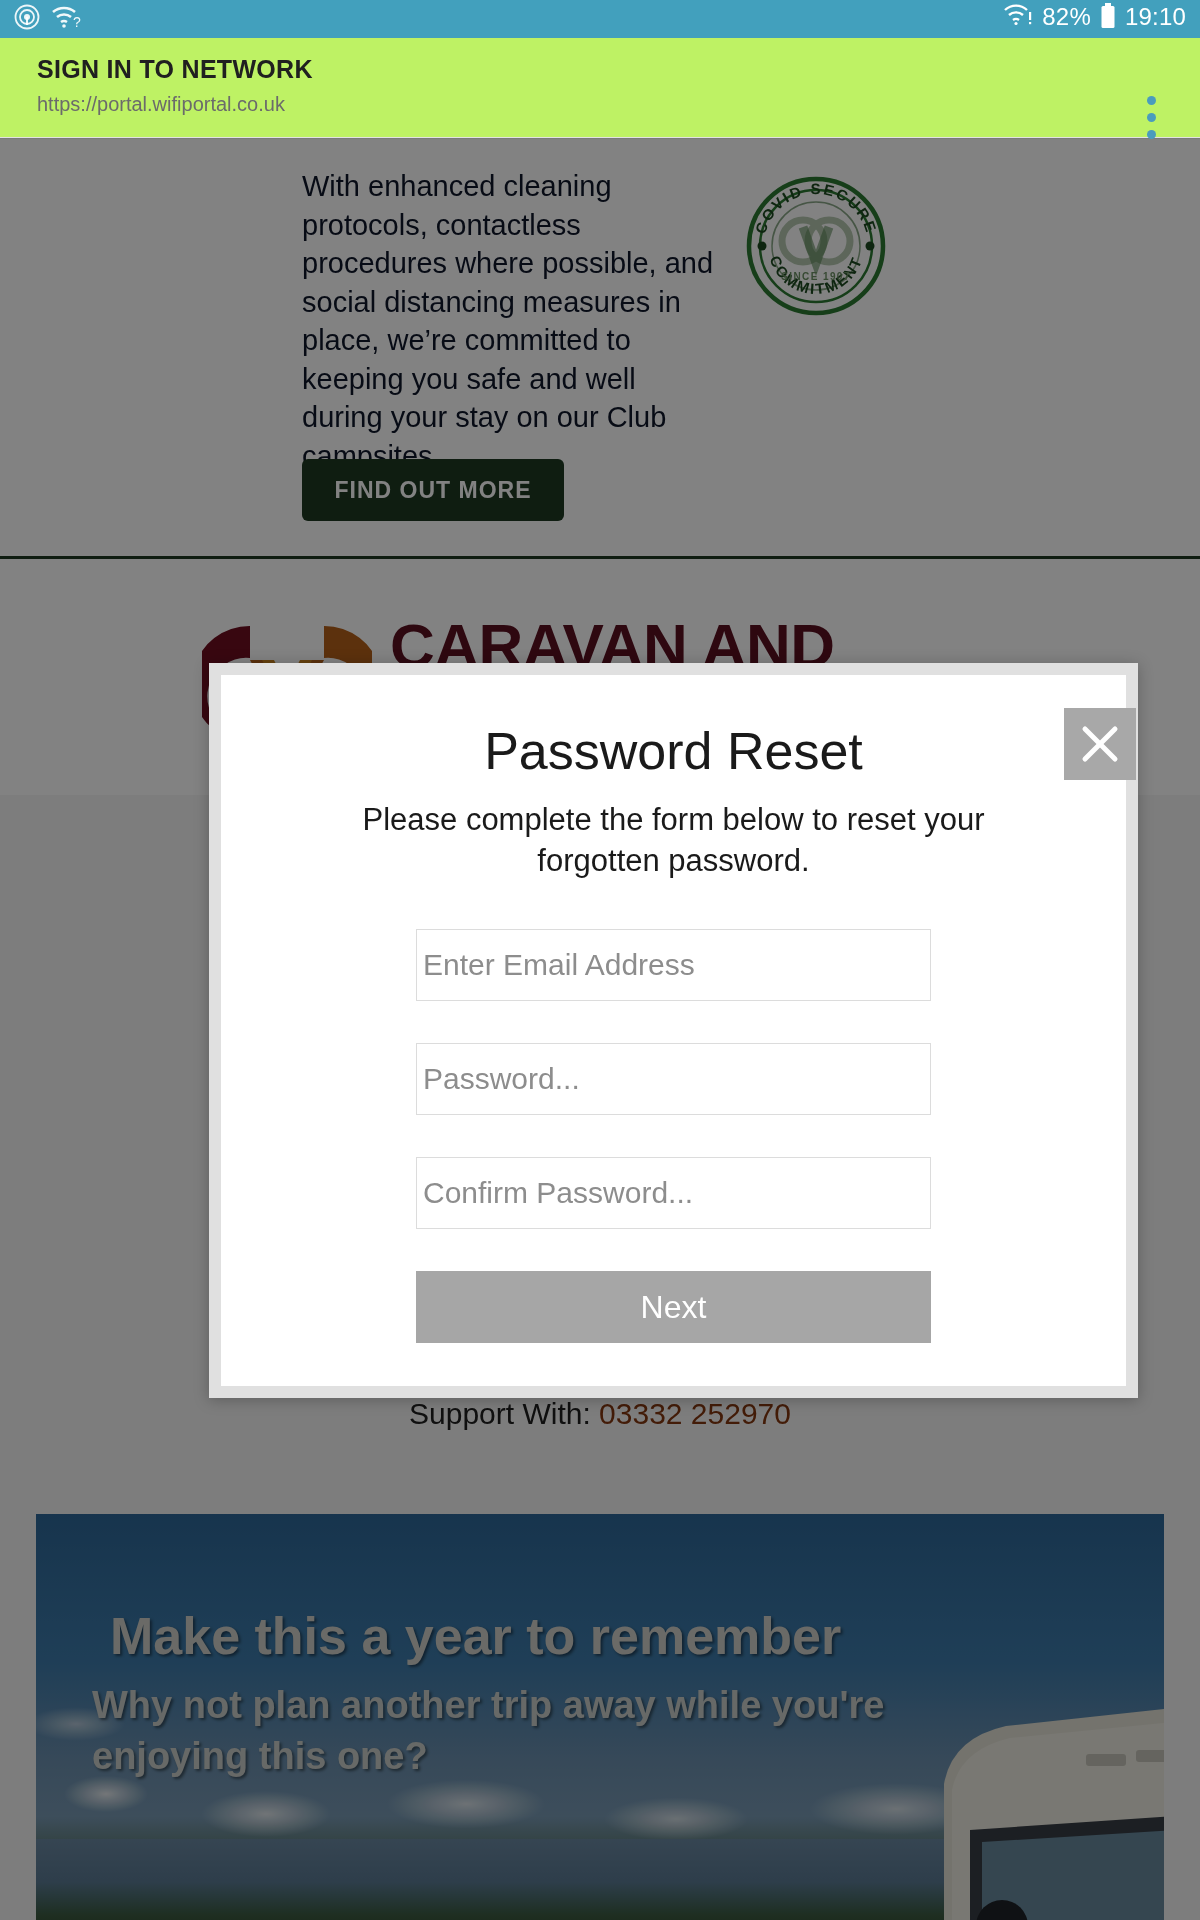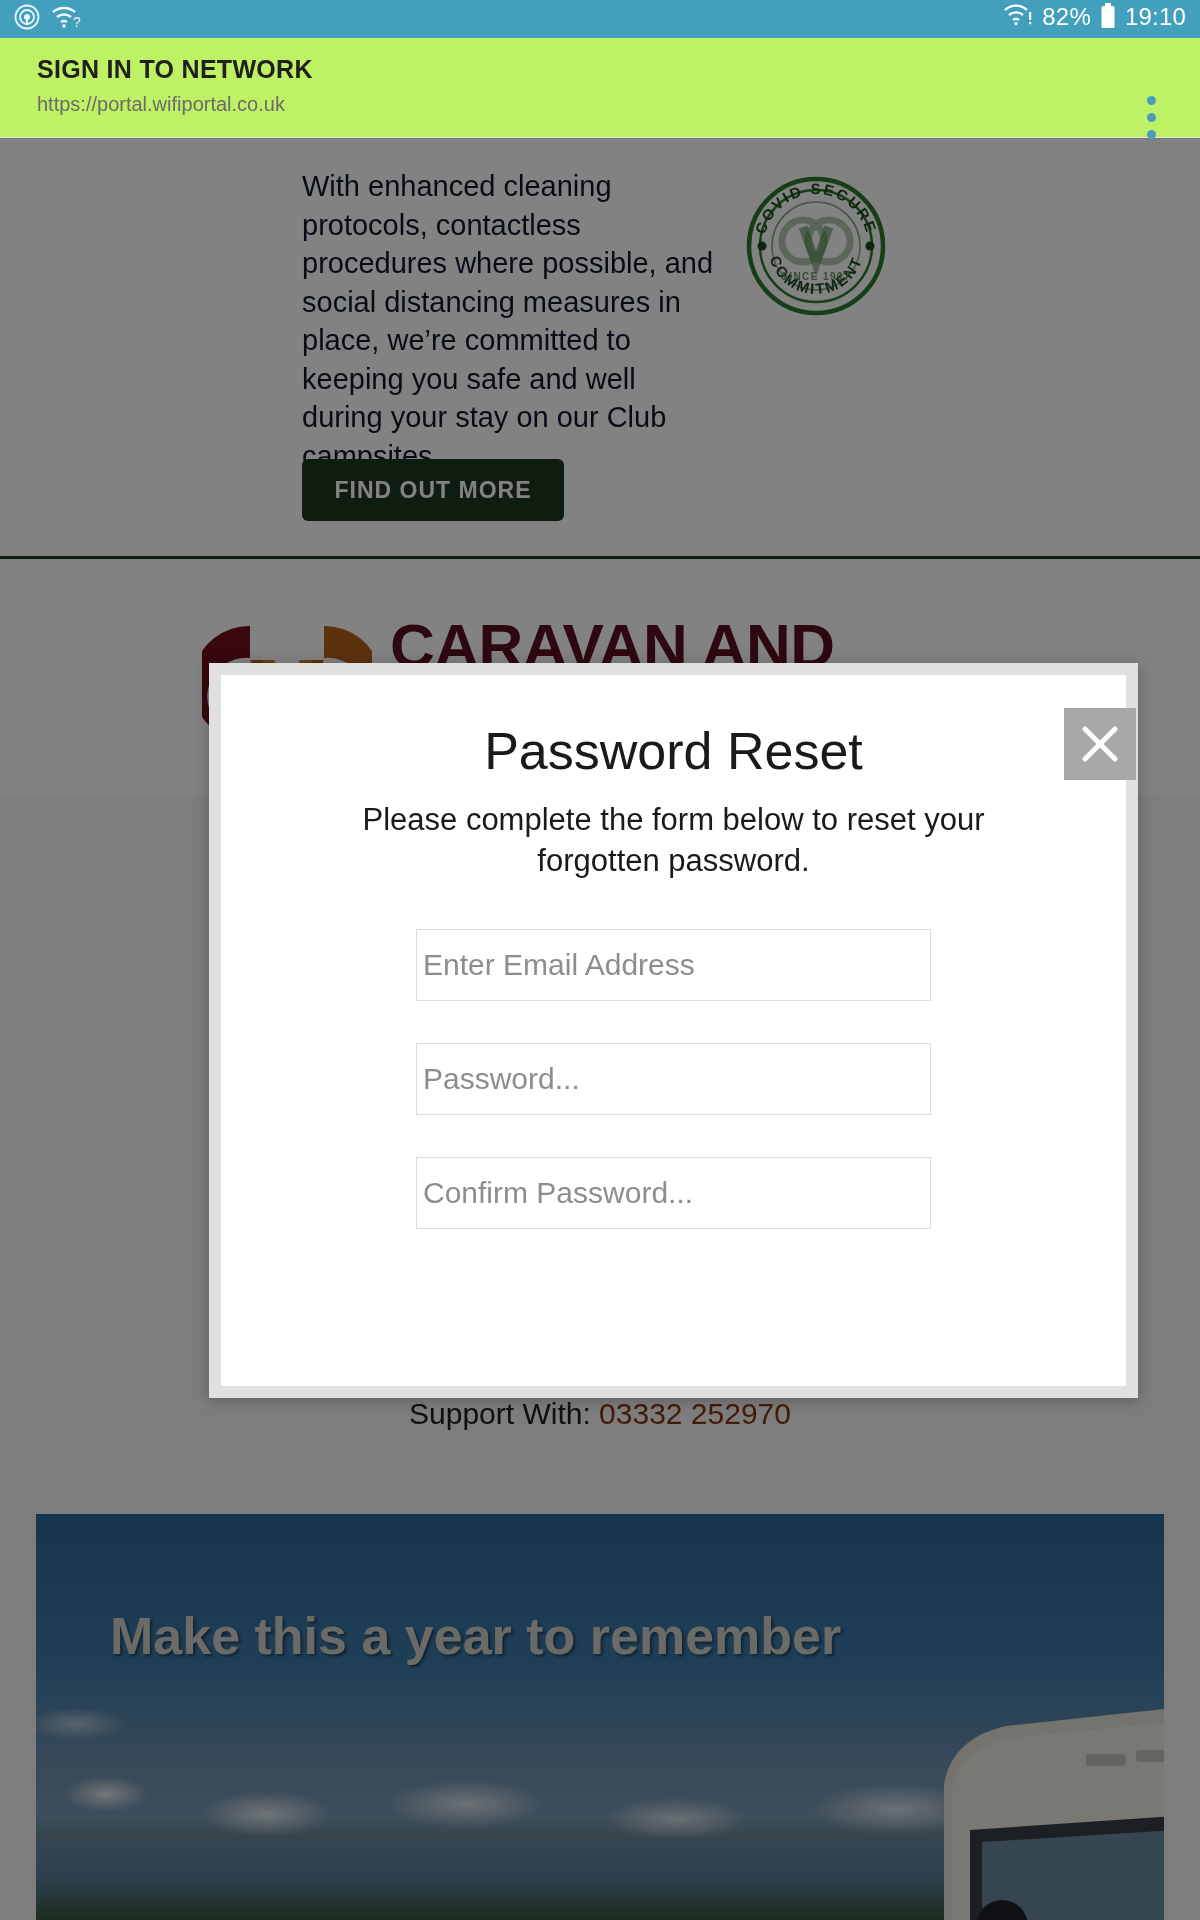--- a/index.html
+++ b/index.html
@@ -295,20 +295,21 @@
       <div class="support-line">
         <span>Support With:</span>
         <span class="support-num">03332 252970</span>
       </div>
     </div>
 
     <div class="sec-banner">
       <div class="cloudband"></div>
       <div class="water"></div>
       <div class="banner-h1">Make this a year to remember</div>
+      <div class="banner-h2">Why not plan another trip away while you're enjoying this one?</div>
       <div class="van">
         <svg width="300" height="300" viewBox="0 0 300 300">
           <path d="M70 300 L70 150 Q78 104 132 92 L300 74 L300 300 Z" fill="#eceade"></path>
           <path d="M78 300 L78 156 Q86 116 136 104 L300 88 L300 300 Z" fill="#f6f4ea"></path>
           <path d="M96 300 L96 196 L300 182 L300 300 Z" fill="#3a4049"></path>
           <path d="M108 300 L108 208 L300 196 L300 300 Z" fill="#6d8fa3"></path>
           <rect x="212" y="120" width="40" height="12" rx="3" fill="#cfcdc2"></rect>
           <rect x="262" y="116" width="34" height="12" rx="3" fill="#cfcdc2"></rect>
           <circle cx="128" cy="292" r="26" fill="#20242a"></circle>
         </svg>
@@ -329,17 +330,18 @@
         </svg>
       </button>
 
       <div class="modal-title">Password Reset</div>
       <div class="modal-sub">Please complete the form below to reset your forgotten password.</div>
 
       <div class="modal-form">
         <input class="m-input" type="text" placeholder="Enter Email Address" style="">
         <input class="m-input" type="text" placeholder="Password..." style="">
         <input class="m-input" type="text" placeholder="Confirm Password..." style="">
+        <button class="m-next">Next</button>
       </div>
     </div>
   </div>
 
 </div>
 
 </body></html>

